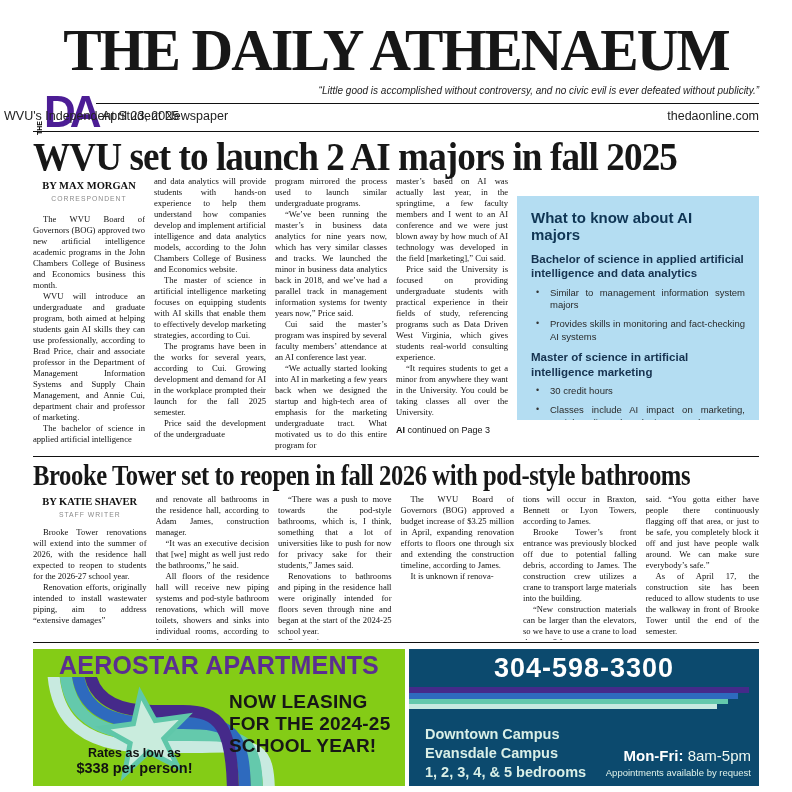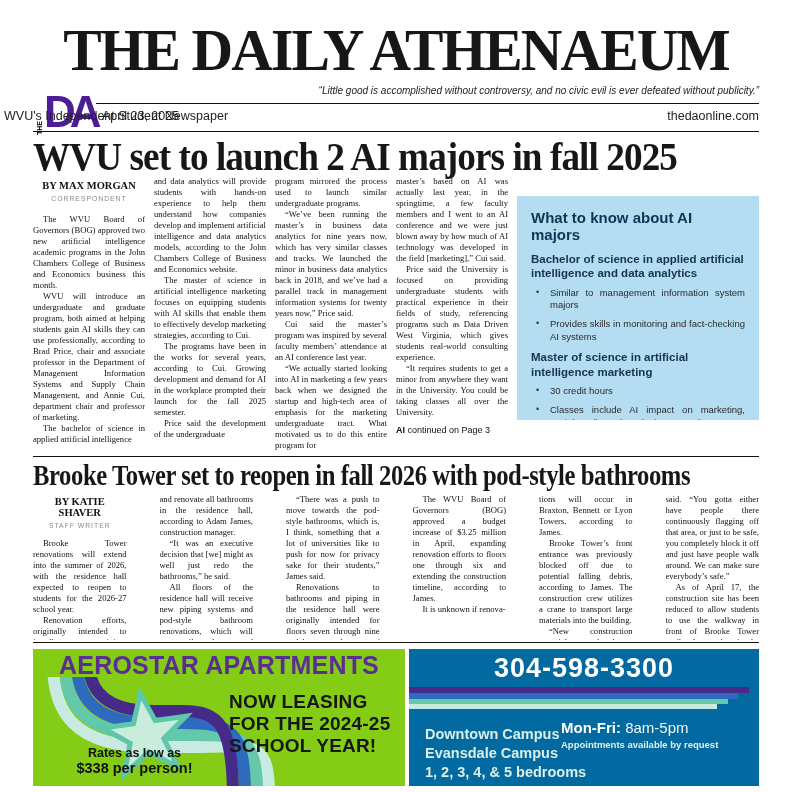--- a/index.html
+++ b/index.html
@@ -70,21 +70,21 @@
 
   
   #rule-mid{top:456px;left:33px;right:33px;border-top:1.5px solid #111;}
   #headline2{
     top:459px;left:33px;width:726px;white-space:nowrap;
     font-weight:bold;font-size:29px;letter-spacing:-.5px;color:#171717;
     transform:scaleX(.85);transform-origin:left center;
   }
   #article2-cols{
     top:494px;left:33px;width:726px;height:146px;overflow:hidden;
-    display:grid;grid-template-columns:repeat(6,1fr);column-gap:9px;gap:33px;
+    display:grid;grid-template-columns:repeat(6,1fr);column-gap:9px;
   }
 
   
   #rule-ad{top:642px;left:33px;right:33px;border-top:1.2px solid #111;}
   #ad{top:649px;left:33px;width:726px;height:137px;display:flex;gap:4px;}
   #ad-left{position:relative;width:372px;background:#84cc16;overflow:hidden;flex:none;}
   #ad-left .layer{position:relative;z-index:1;}
   #ad-brand{
     text-align:center;margin-top:2px;font-family:"Liberation Sans",sans-serif;font-weight:bold;
     font-size:25px;color:#5b2e91;letter-spacing:.2px;white-space:nowrap;
@@ -94,37 +94,37 @@
     font-weight:bold;font-size:19px;line-height:1.16;color:#171717;letter-spacing:.2px;white-space:nowrap;
   }
   #ad-rates{
     position:absolute;left:24px;top:97px;z-index:1;width:155px;text-align:center;
     font-family:"Liberation Sans",sans-serif;font-weight:bold;color:#111;
   }
   #ad-rates .r1{font-size:12.5px;}
   #ad-rates .r2{font-size:14.5px;}
   #swoosh{position:absolute;left:0;top:28px;z-index:0;}
 
-  #ad-right{position:relative;width:350px;background:#0369a1;overflow:hidden;flex:none;
+  #ad-right{position:relative;width:350px;background:#0c4a6e;overflow:hidden;flex:none;
     font-family:"Liberation Sans",sans-serif;color:#fff;}
   #ad-phone{text-align:center;font-weight:bold;font-size:27px;letter-spacing:1px;margin-top:4px;}
   .stripes{margin-top:3px;}
   .stripe{height:6px;}
   .stripe.s1{background:#452a8a;width:97%;}
   .stripe.s2{background:#2e6abe;width:94%;}
   .stripe.s3{background:#64c9ac;width:91%;height:5px;}
   .stripe.s4{background:#c8eae0;width:88%;height:5px;}
   #ad-locations{
     position:absolute;left:16px;top:76px;font-weight:bold;font-size:14.5px;
     color:#d9efe7;line-height:1.32;
   }
-  #ad-hours{position:absolute;right:8px;top:70px;width:190px;text-align:left;}
+  #ad-hours{position:absolute;right:8px;top:98px;width:190px;text-align:right;}
   #ad-hours .hline{font-size:15px;color:#eef8f2;}
   #ad-hours .hline .b{font-weight:bold;color:#ffffff;}
-  #ad-hours .appt{font-size:9.5px;font-weight:bold;color:#dff2ea;margin-top:3px;}
+  #ad-hours .appt{font-size:9.5px;font-weight:normal;color:#dff2ea;margin-top:3px;}
 </style>
 </head>
 <body>
 
 <div class="abs" id="masthead-title">THE DAILY ATHENAEUM</div>
 <div class="abs" id="tagline">“Little good is accomplished without controversy, and no civic evil is ever defeated without publicity.”</div>
 
 <div class="abs" id="rule-top"></div>
 
 <div class="abs" id="logo">

